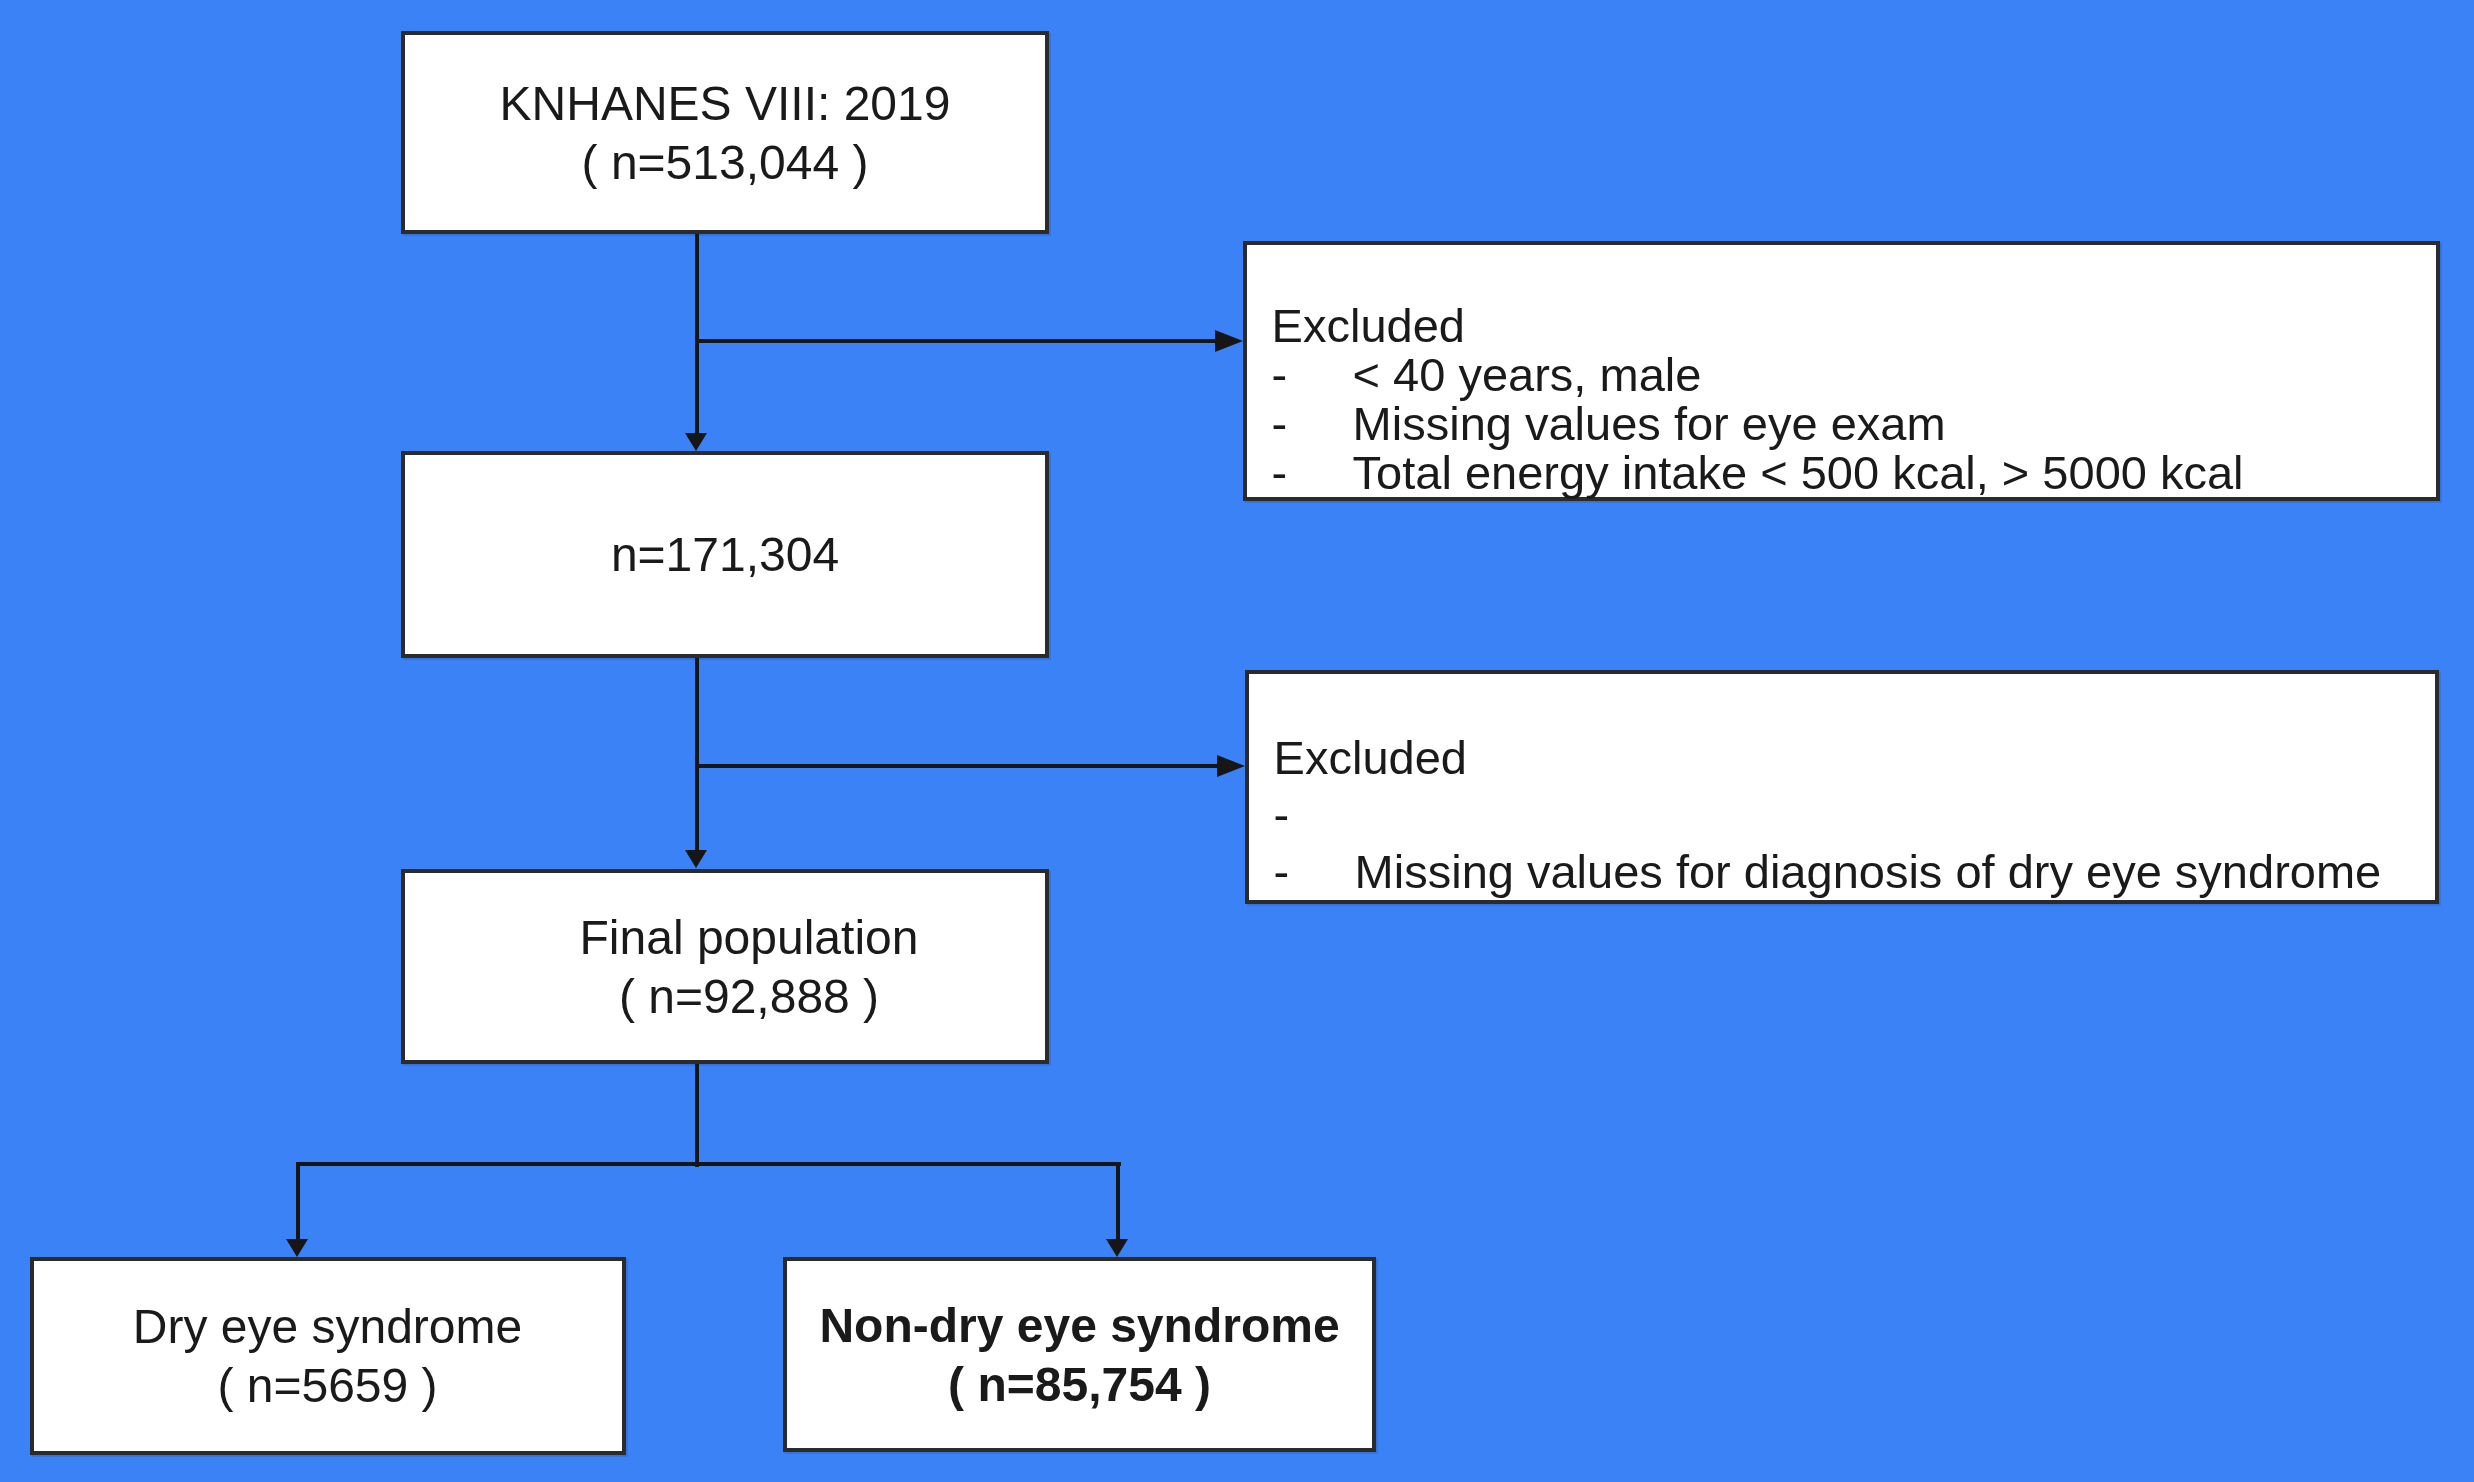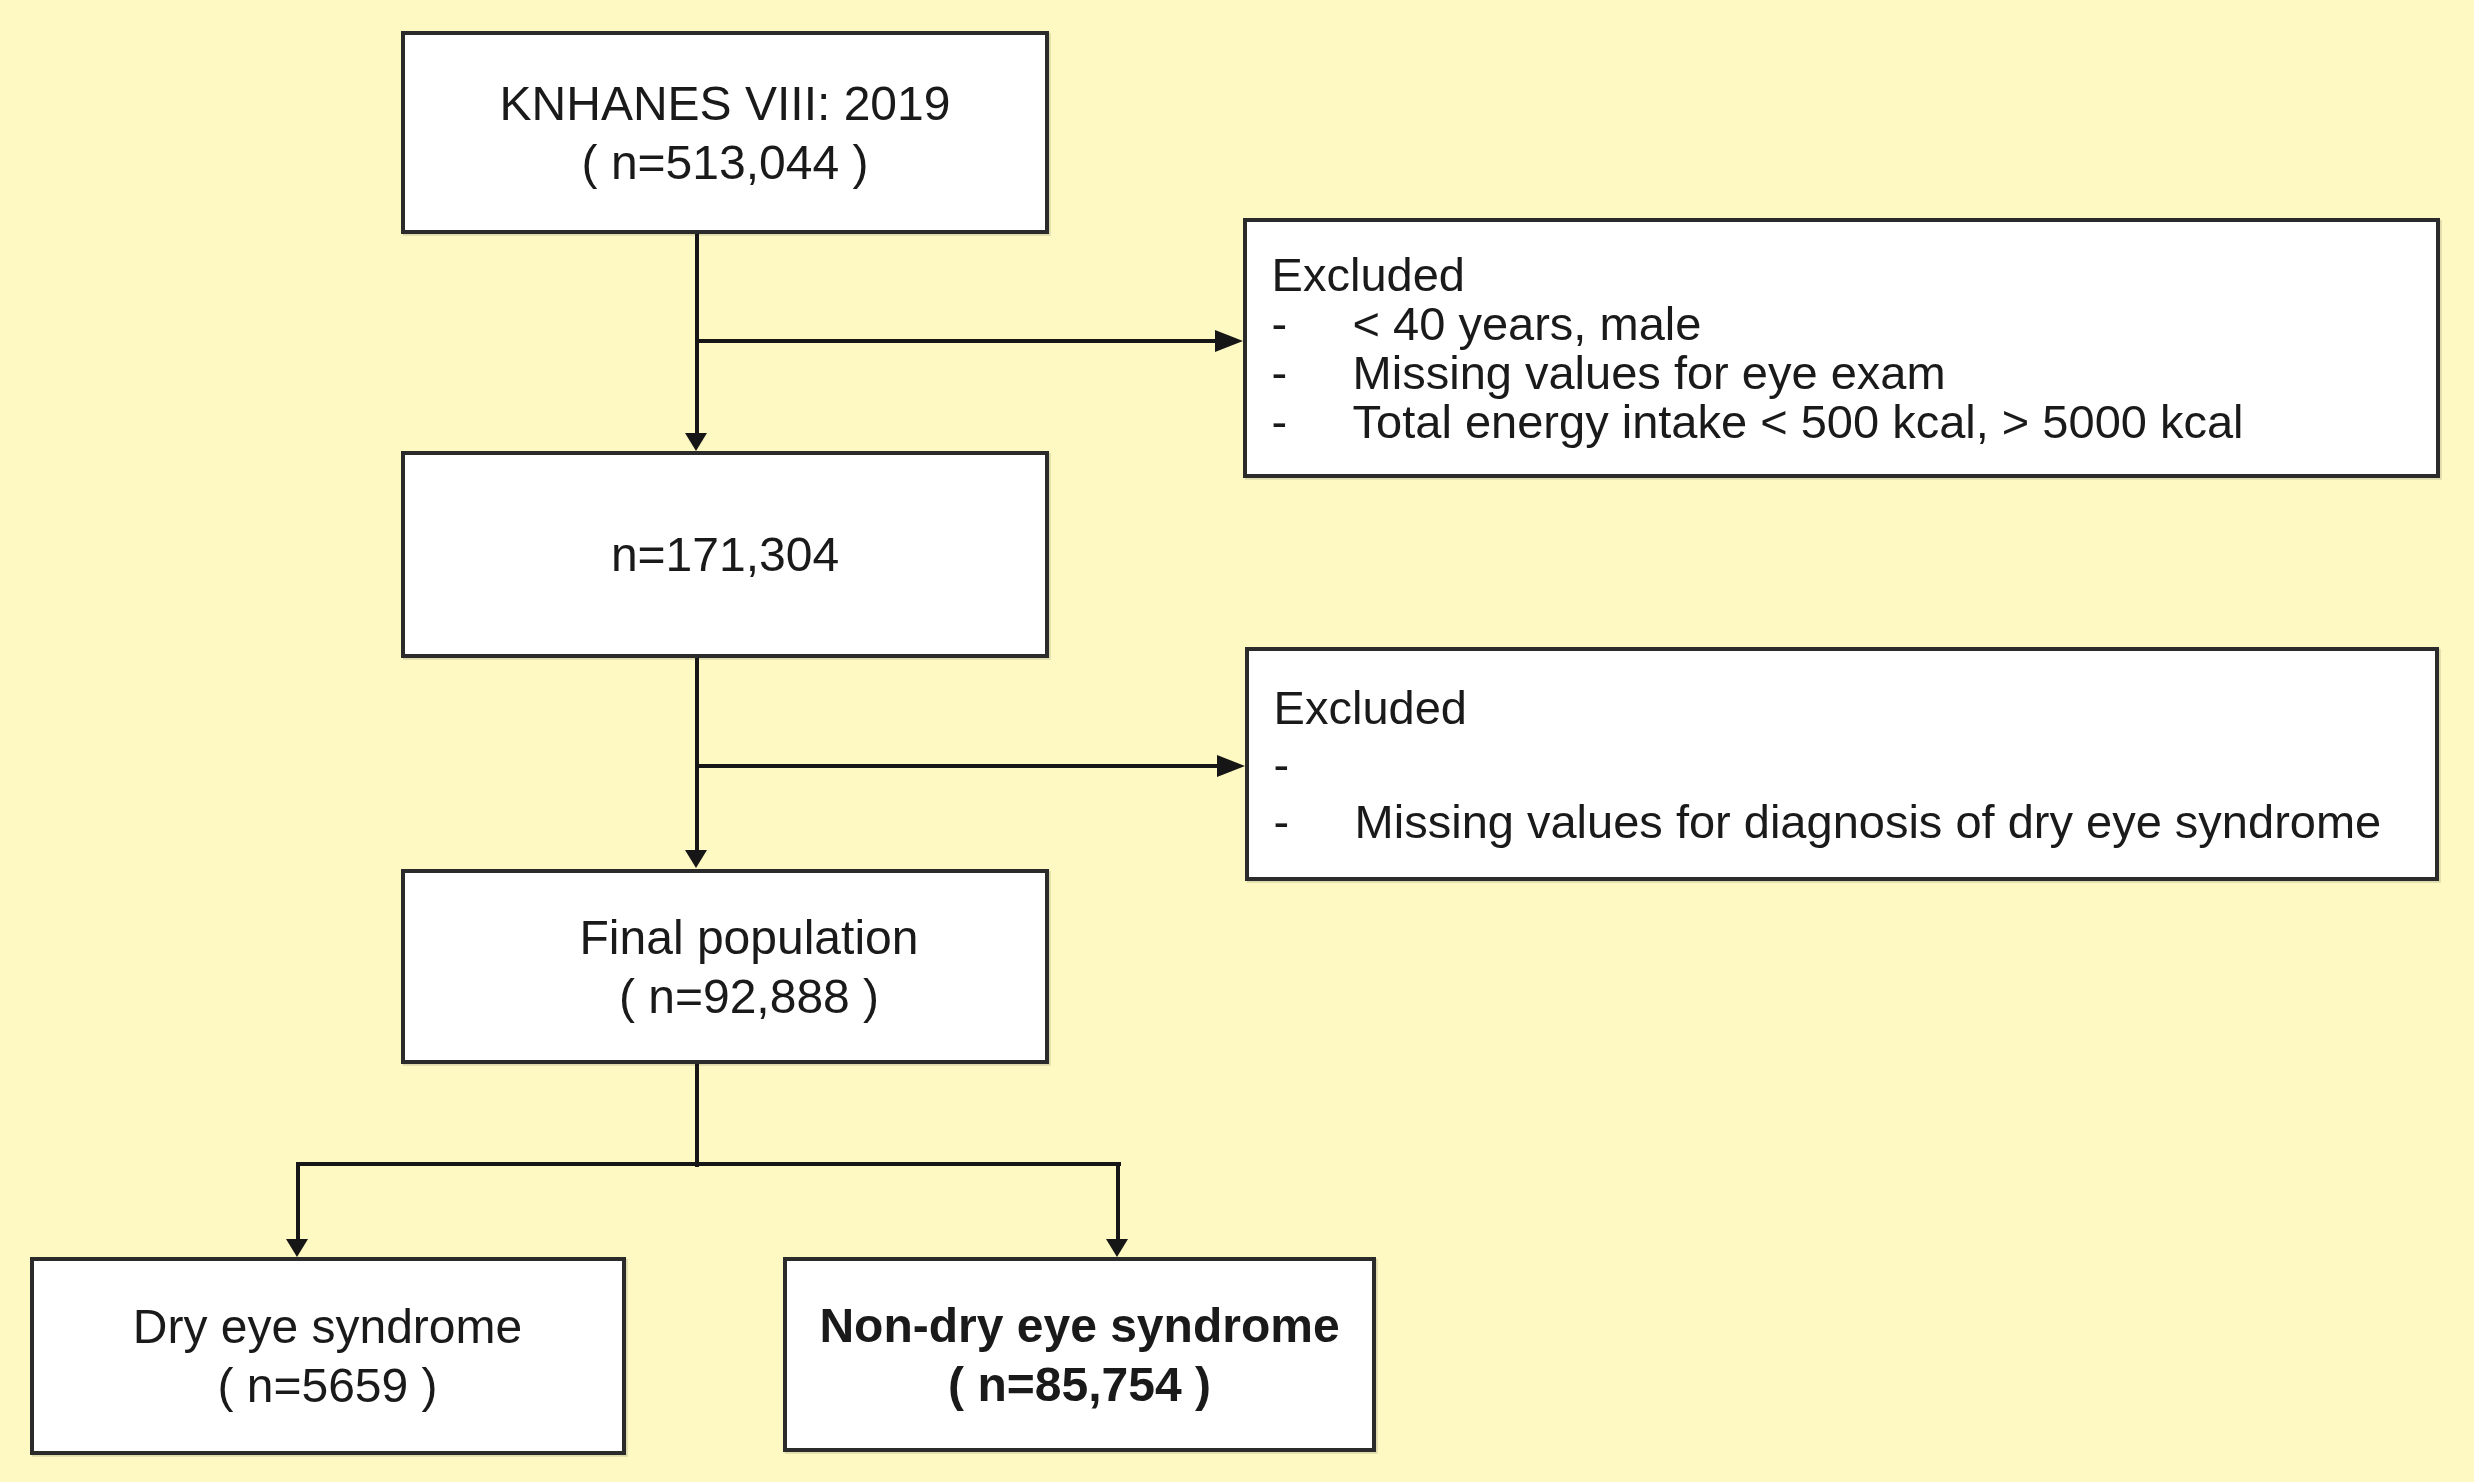--- a/index.html
+++ b/index.html
@@ -1,20 +1,20 @@
 <!DOCTYPE html>
 <html style="font-size:9.8px"><head>
 <meta charset="utf-8">
 <style>
   html, body { margin: 0; padding: 0; background: #ffffff; }
   #canvas {
     position: relative;
     width: 2475px;
     height: 1482px;
-    background: #fef9c3;
+    background: #3b82f6;
     font-family: "Liberation Sans", sans-serif;
     color: #1a1a1a;
     overflow: hidden;
   }
 
   
   .box {
     position: absolute;
     box-sizing: border-box;
     background: #ffffff;
@@ -27,25 +27,26 @@
     align-items: center;
     justify-content: center;
     text-align: center;
     font-size: 48px;
     line-height: 59px;
     white-space: nowrap;
   }
   .note {
     display: flex;
     flex-direction: column;
-    justify-content: center;
+    justify-content: flex-end;
     text-align: left;
     font-size: 47px;
     padding-left: 24.6px;
     white-space: nowrap;
+    margin-top: 23px;
   }
   #box-excluded1 .nline { line-height: 49px; }
   #box-excluded2 .nline { line-height: 57px; }
   .bullet-row { display: flex; }
   .dash { width: 81px; flex: none; }
 
   #box-knhanes   { left: 401px;  top: 31px;   width: 648px; height: 203px; }
   #box-interim   { left: 401px;  top: 451px;  width: 648px; height: 207px; }
   #box-final     { left: 401px;  top: 869px; width: 648px; height: 195px; padding-left: 48px; }
   #box-dry       { left: 29.5px;   top: 1257px; width: 596px;  height: 198px; }

